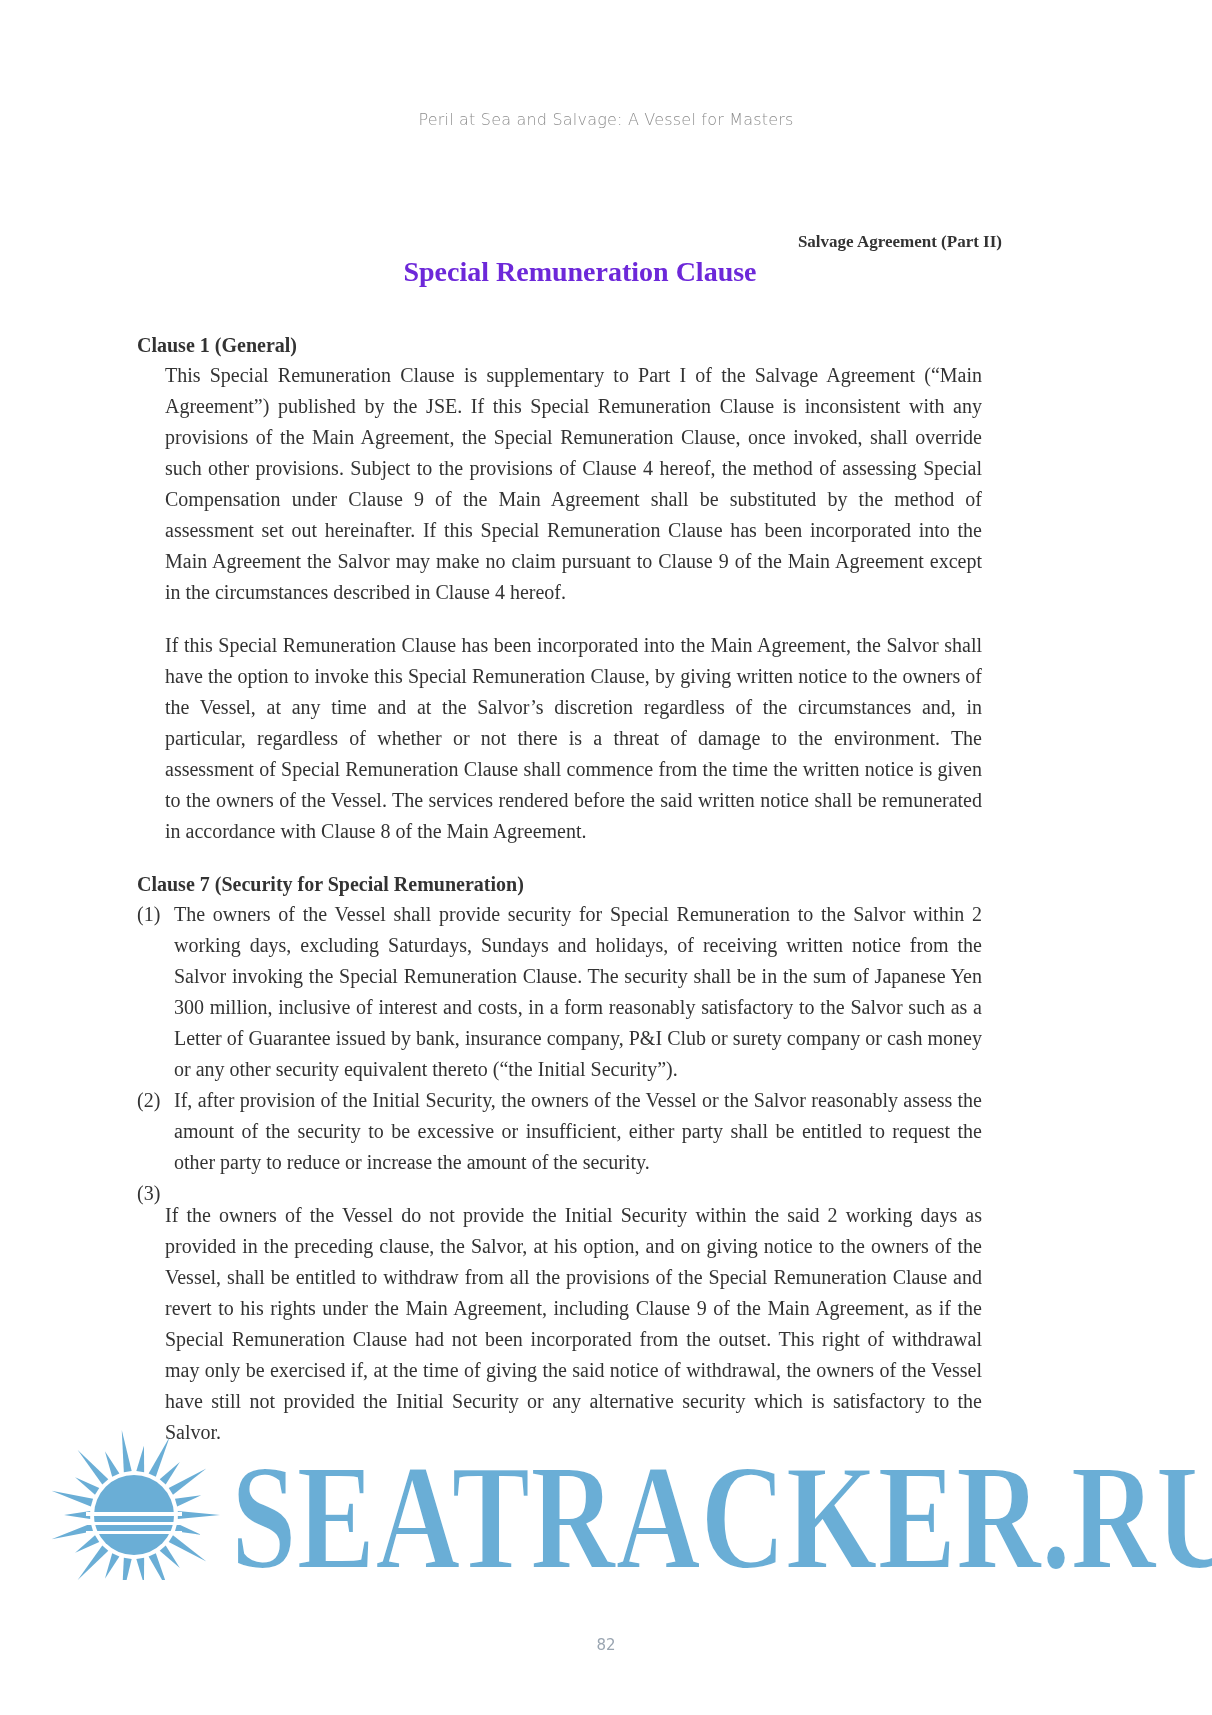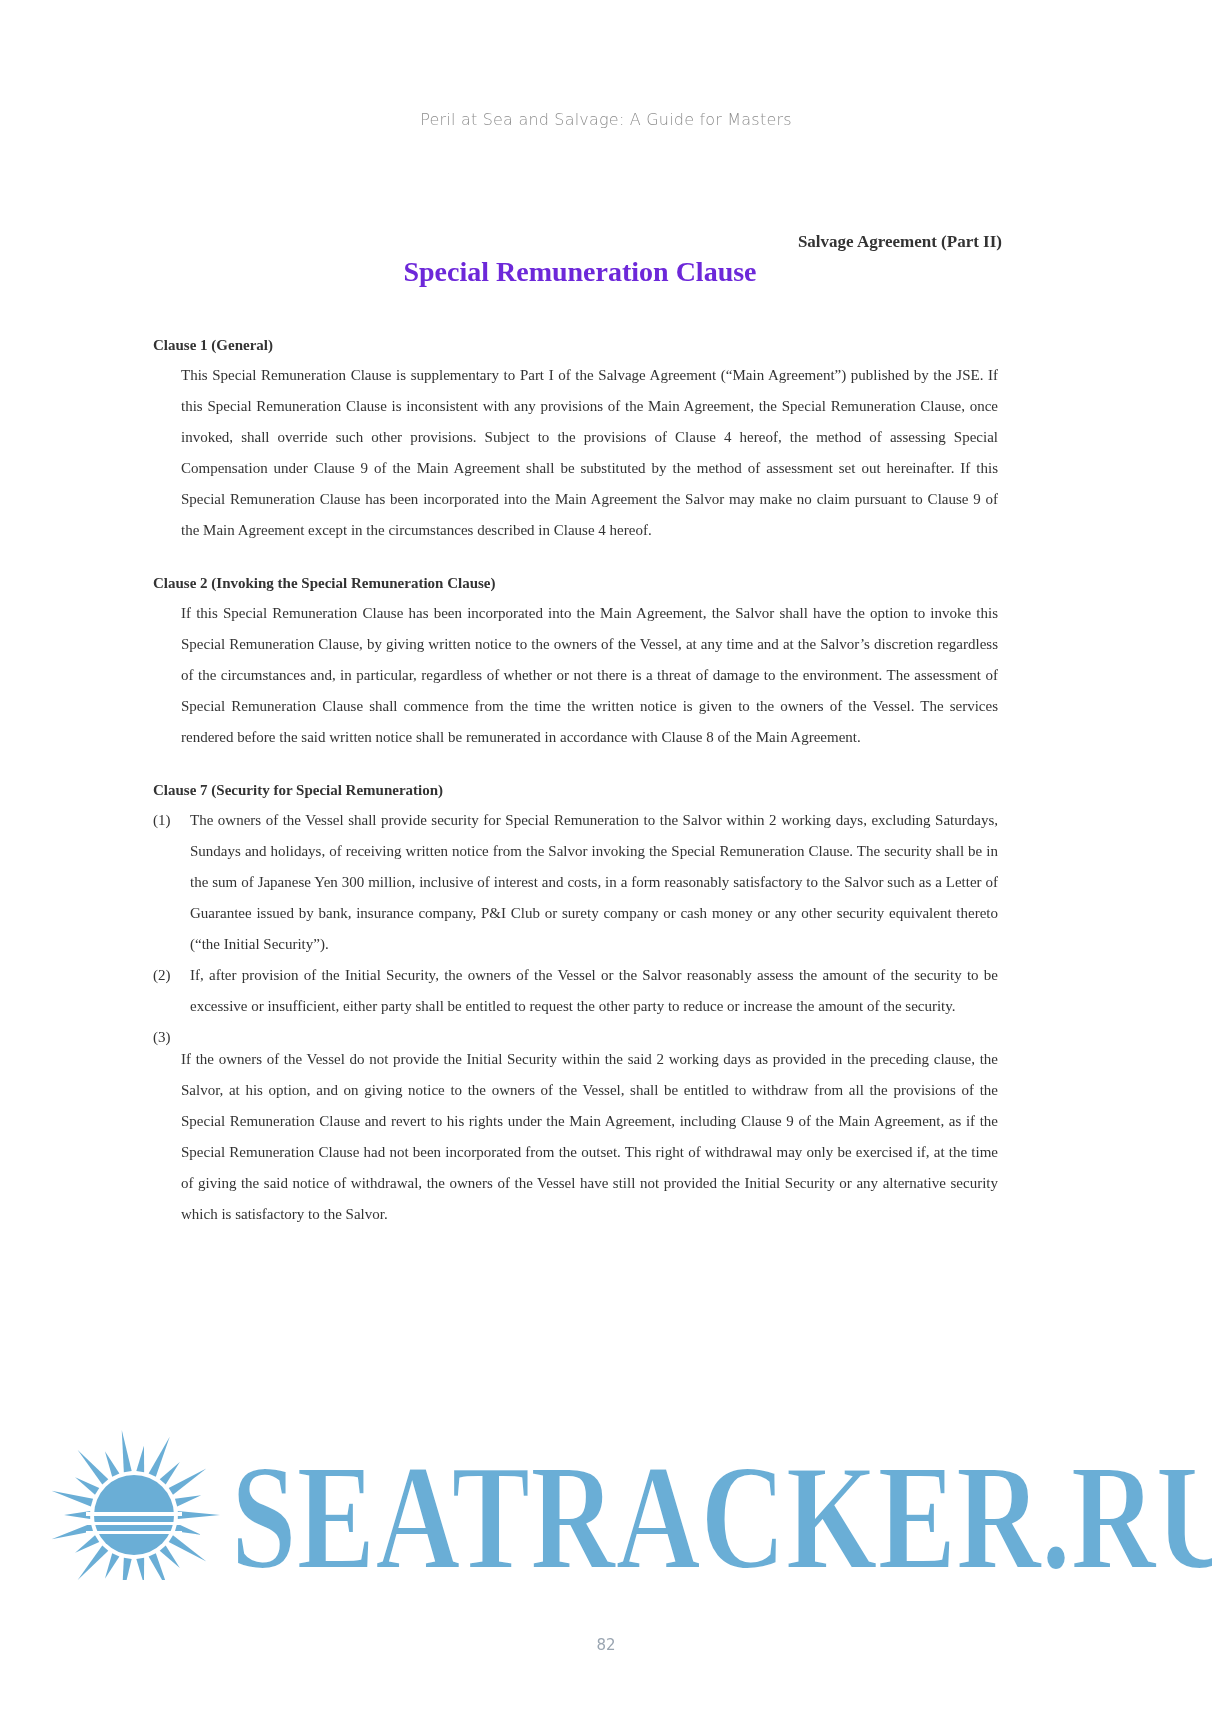--- a/index.html
+++ b/index.html
@@ -15,50 +15,49 @@
   }
   .part-label {
     position: absolute; top: 232px; right: 210px;
     font-size: 17px; font-weight: bold; color: #333;
   }
   .title {
     position: absolute; top: 256px; left: 0; width: 1160px; text-align: center;
     font-size: 28px; font-weight: bold; color: #6d28d9;
   }
   .content {
-    position: absolute; left: 153px; top: 330px; width: 845px;
-    font-size: 15px; line-height: 31px; color: #333;
+    position: absolute; left: 137px; top: 330px; width: 845px;
+    font-size: 20px; line-height: 31px; color: #333;
   }
   .clause { margin-bottom: 22px; }
   .clause-heading { font-weight: bold; line-height: 30px; }
   .para { text-align: justify; margin-left: 28px; }
   .item { position: relative; padding-left: 37px; text-align: justify; }
   .item .num { position: absolute; left: 0; top: 0; }
   .watermark {
     position: absolute; left: 0; top: 1420px; width: 1212px; height: 160px; padding-left: 46px;
   }
   .page-number {
     position: absolute; top: 1636px; left: 0; width: 1212px; text-align: center;
     font-family: "DejaVu Sans", sans-serif; font-size: 15px; color: #9aa5b1;
   }
 </style>
 </head>
 <body>
 
-<div class="running-head">Peril at Sea and Salvage: A Guide for Masters</div>
+<div class="running-head">Peril at Sea and Salvage: A Vessel for Masters</div>
 <div class="part-label">Salvage Agreement (Part II)</div>
 <div class="title">Special Remuneration Clause</div>
 
 <div class="content">
   <div class="clause">
     <div class="clause-heading">Clause 1 (General)</div>
     <div class="para">This Special Remuneration Clause is supplementary to Part I of the Salvage Agreement (“Main Agreement”) published by the JSE.  If this Special Remuneration Clause is inconsistent with any provisions of the Main Agreement, the Special Remuneration Clause, once invoked, shall override such other provisions.  Subject to the provisions of Clause 4 hereof, the method of assessing Special Compensation under Clause 9 of the Main Agreement shall be substituted by the method of assessment set out hereinafter.  If this Special Remuneration Clause has been incorporated into the Main Agreement the Salvor may make no claim pursuant to Clause 9 of the Main Agreement except in the circumstances described in Clause 4 hereof.</div>
   </div>
   <div class="clause">
-    <div class="clause-heading">Clause 2 (Invoking the Special Remuneration Clause)</div>
     <div class="para">If this Special Remuneration Clause has been incorporated into the Main Agreement, the Salvor shall have the option to invoke this Special Remuneration Clause, by giving written notice to the owners of the Vessel, at any time and at the Salvor’s discretion regardless of the circumstances and, in particular, regardless of whether or not there is a threat of damage to the environment.  The assessment of Special Remuneration Clause  shall commence from the time the written notice is given to the owners of the Vessel.  The services rendered before the said written notice shall be remunerated in accordance with Clause 8 of the Main Agreement.</div>
   </div>
   <div class="clause">
     <div class="clause-heading">Clause 7 (Security for Special Remuneration)</div>
     <div class="item">
       <span class="num">(1)</span>
       <span>The owners of the Vessel shall provide security for Special Remuneration to the Salvor within 2 working days, excluding Saturdays, Sundays and holidays, of receiving written notice from the Salvor invoking the Special Remuneration Clause.  The security shall be in the sum of Japanese Yen 300 million, inclusive of interest and costs, in a form reasonably satisfactory to the Salvor such as a Letter of Guarantee issued by bank, insurance company, P&amp;I Club or surety company or cash money or any other security equivalent thereto (“the Initial Security”).</span>
     </div>
     <div class="item">
       <span class="num">(2)</span>

